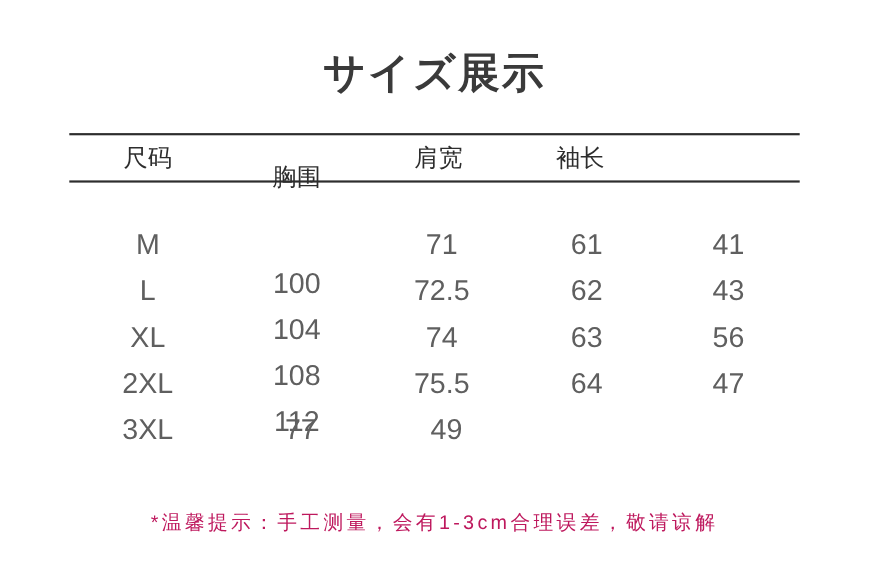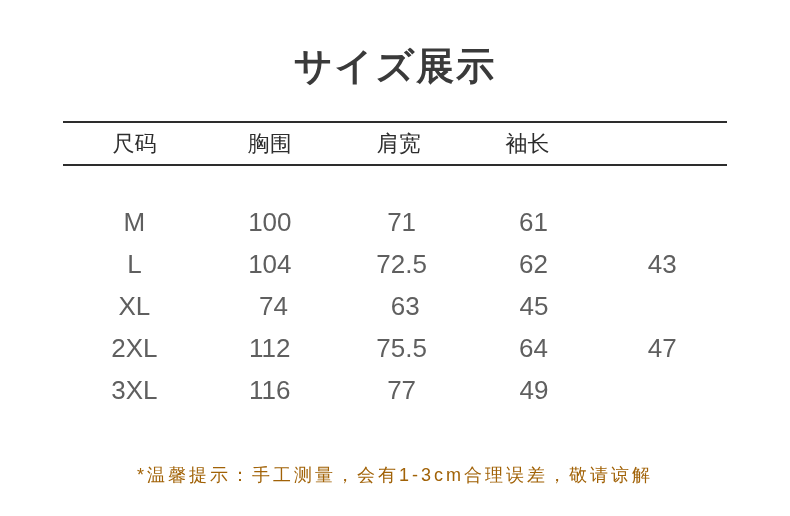--- a/index.html
+++ b/index.html
@@ -46,33 +46,33 @@
   }
   .trow {
     display: flex;
     height: 42px;
     line-height: 42px;
     font-size: 26px;
     color: #5f5f5f;
   }
   .cell { text-align: center; }
   .c0 { width: 21.5%; }
-  .c1 { width: 19.3%; }
+  .c1 { width: 19.3%; margin-top: 35px; }
   .c2 { width: 20.4%; }
   .c3 { width: 19.3%; }
   .c4 { width: 19.5%; }
   .note {
     position: absolute;
     top: 463px;
     left: 0;
     width: 100%;
     text-align: center;
     font-size: 18px;
     letter-spacing: 3px;
-    color: #a16207;
+    color: #be185d;
     white-space: nowrap;
   }
 </style>
 </head>
 <body>
 
 <div class="page">
 
   <div class="title">サイズ展示</div>
 
@@ -85,48 +85,49 @@
       <div class="cell c3">袖长</div>
     </div>
 
     <div class="tbody">
 
       <div class="trow">
         <div class="cell c0">M</div>
         <div class="cell c1">100</div>
         <div class="cell c2">71</div>
         <div class="cell c3">61</div>
+        <div class="cell c4">41</div>
       </div>
 
       <div class="trow">
         <div class="cell c0">L</div>
         <div class="cell c1">104</div>
         <div class="cell c2">72.5</div>
         <div class="cell c3">62</div>
         <div class="cell c4">43</div>
       </div>
 
       <div class="trow">
         <div class="cell c0">XL</div>
+        <div class="cell c1">108</div>
         <div class="cell c2">74</div>
         <div class="cell c3">63</div>
-        <div class="cell c4">45</div>
+        <div class="cell c4">56</div>
       </div>
 
       <div class="trow">
         <div class="cell c0">2XL</div>
         <div class="cell c1">112</div>
         <div class="cell c2">75.5</div>
         <div class="cell c3">64</div>
         <div class="cell c4">47</div>
       </div>
 
       <div class="trow">
         <div class="cell c0">3XL</div>
-        <div class="cell c1">116</div>
         <div class="cell c2">77</div>
         <div class="cell c4">49</div>
       </div>
 
     </div>
   </div>
 
   <div class="note">*温馨提示：手工测量，会有1-3cm合理误差，敬请谅解</div>
 
 </div>

